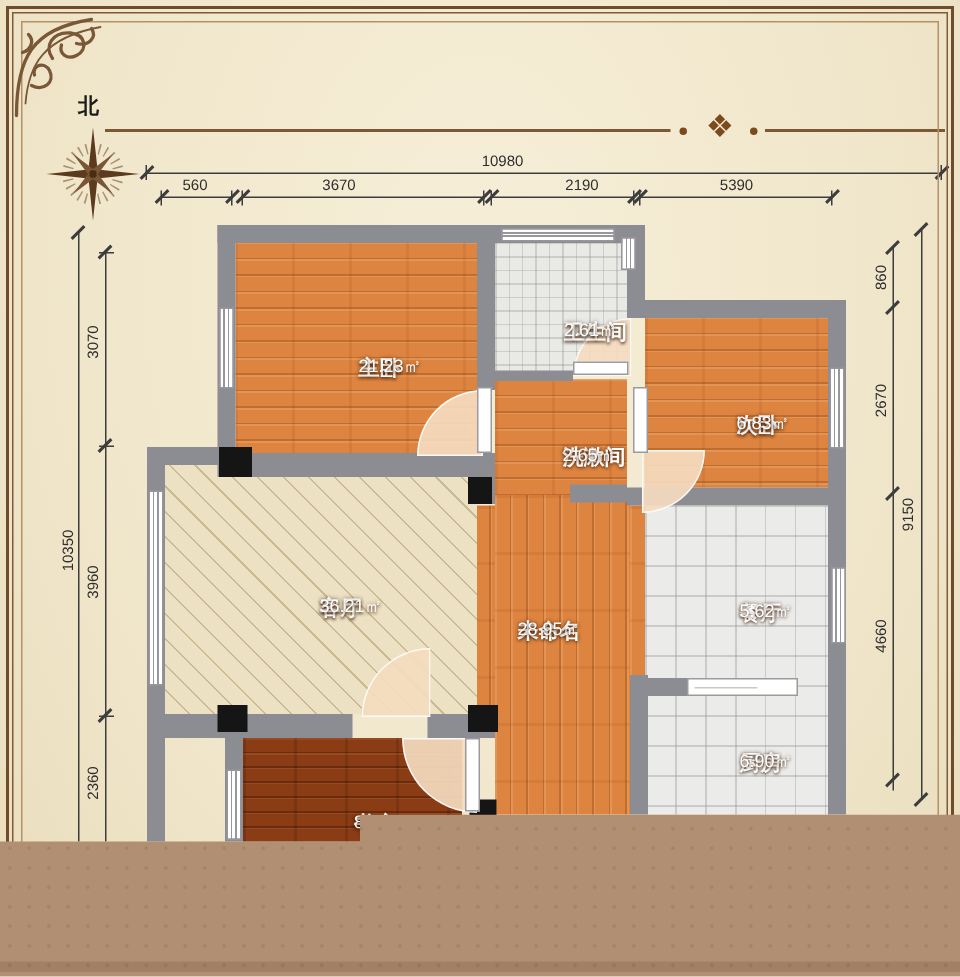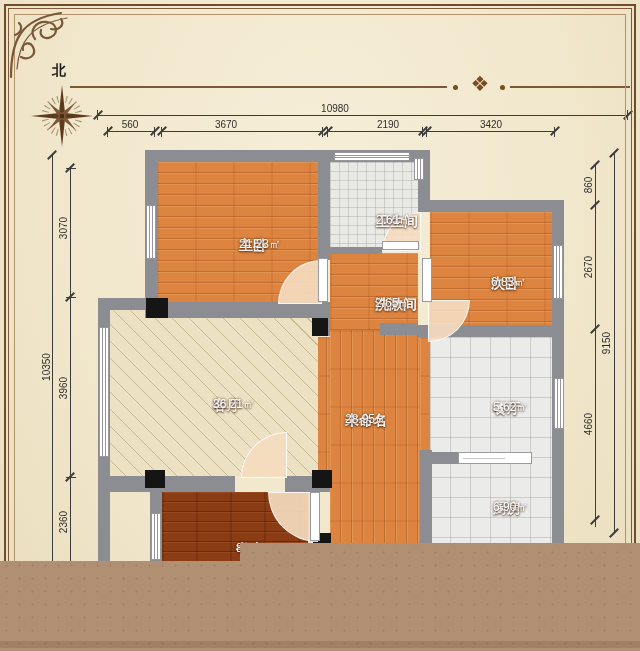--- a/index.html
+++ b/index.html
@@ -138,21 +138,21 @@
     <div class="dim-tick" style="left:417px;top:130px;"></div>
     <div class="dim-ext-v" style="left:327px;top:127px;"></div>
     <div class="dim-ext-v" style="left:422px;top:127px;"></div>
     <div class="dim-label" style="left:375px;top:124px;margin-left:13px;">2190</div>
 
     <div class="dim-line" style="left:427px;top:131px;width:128px;height:1px;"></div>
     <div class="dim-tick" style="left:421px;top:130px;"></div>
     <div class="dim-tick" style="left:549px;top:130px;"></div>
     <div class="dim-ext-v" style="left:426px;top:127px;"></div>
     <div class="dim-ext-v" style="left:554px;top:127px;"></div>
-    <div class="dim-label" style="left:491px;top:124px;">3420</div>
+    <div class="dim-label" style="left:491px;top:124px;">5390</div>
   </div>
 
   <div>
     <div class="dim-line" style="left:52px;top:155px;width:1px;height:406px;"></div>
     <div class="dim-tick" style="left:46px;top:154px;"></div>
     <div class="dim-label vert" style="left:46px;top:367px;">10350</div>
 
     <div class="dim-line" style="left:70px;top:168px;width:1px;height:393px;"></div>
     <div class="dim-tick" style="left:64px;top:167px;"></div>
     <div class="dim-tick" style="left:64px;top:296px;"></div>

